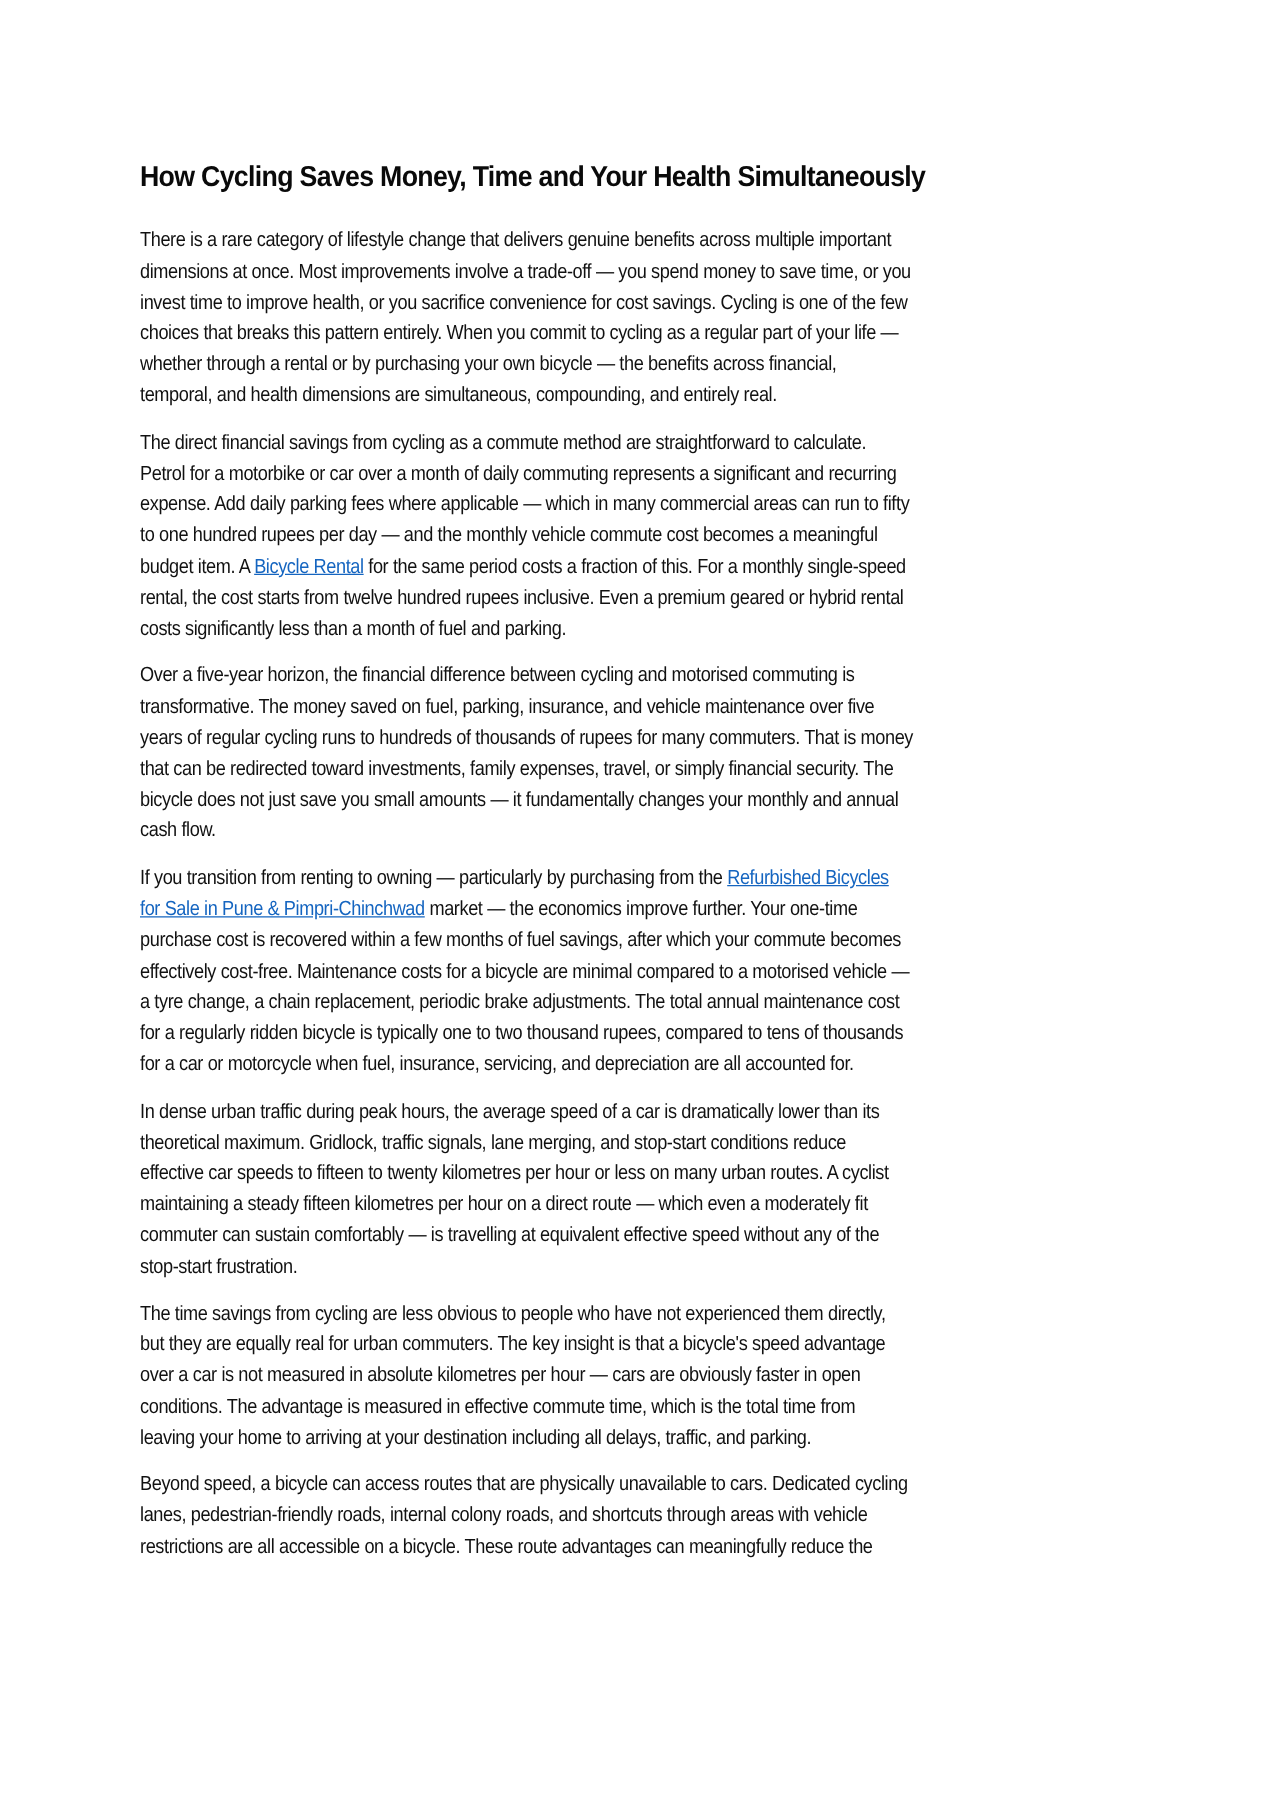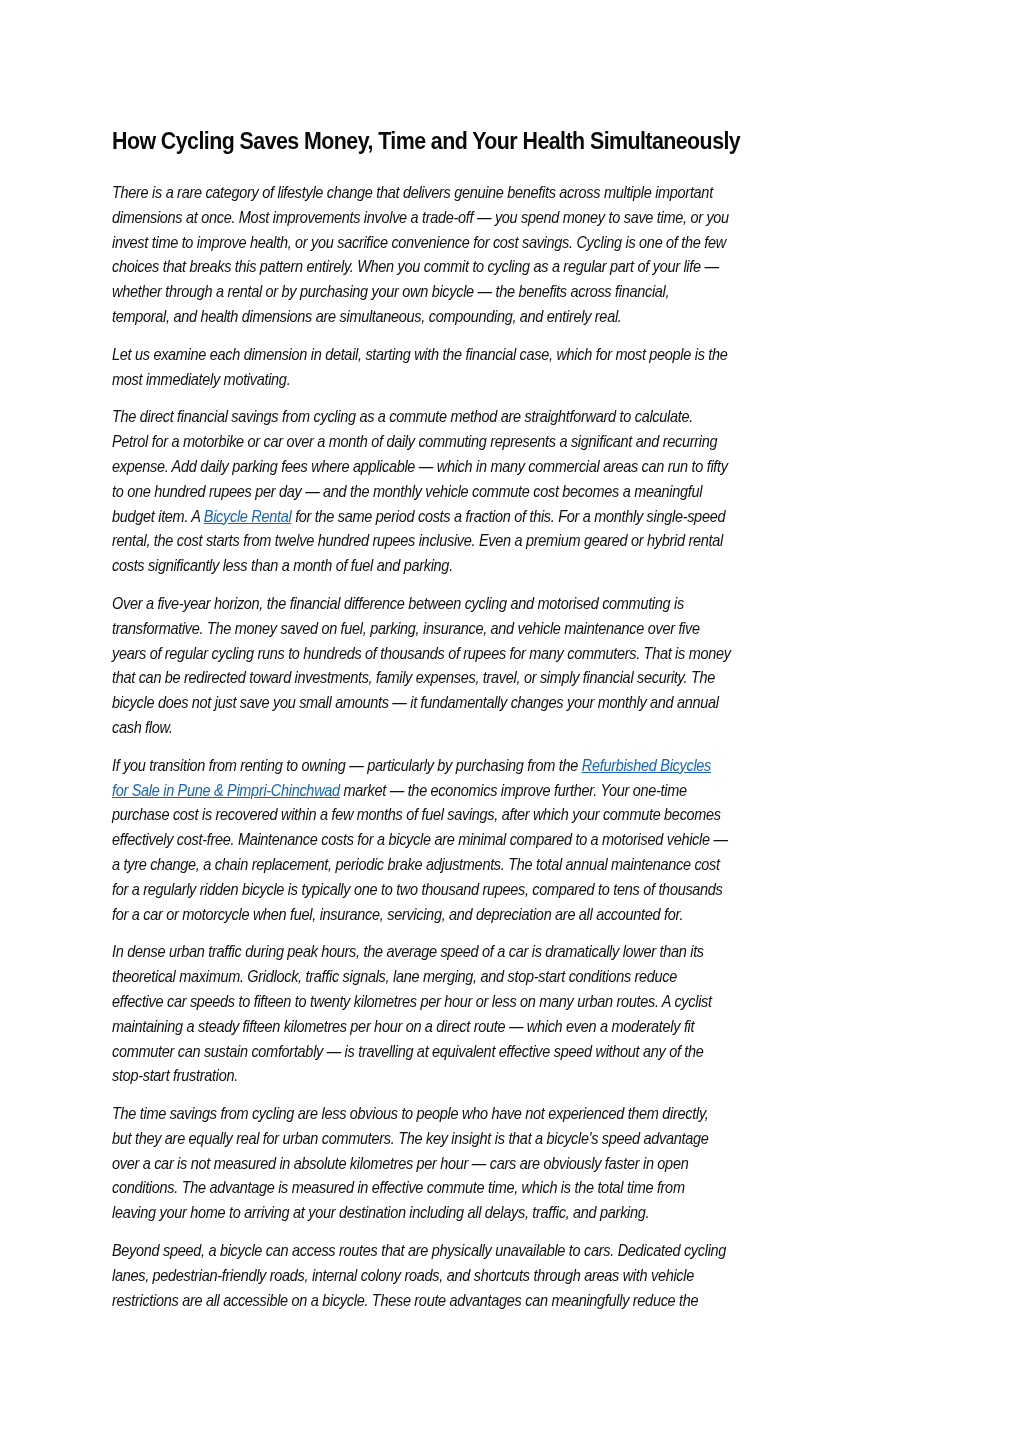--- a/index.html
+++ b/index.html
@@ -4,21 +4,21 @@
 <style>
   html, body { margin: 0; padding: 0; background: #ffffff; }
   body { width: 1024px; height: 1448px; position: relative; overflow: hidden; }
   .page { position: absolute; left: 112px; top: 124px; width: 790px; color: #111111; }
   .title {
     font-family: "Liberation Sans", sans-serif;
     font-weight: bold; font-size: 23px; letter-spacing: -0.6px;
     margin: 0 0 22px 0; line-height: 34px; color: #0a0a0a;
     transform: scaleX(0.93); transform-origin: left center; white-space: nowrap;
   }
-  .para { margin: 0 0 13px 0; font-style: italic; }
+  .para { margin: 0 0 13px 0; }
   .line {
     display: block; white-space: nowrap;
     font-family: "Liberation Sans", sans-serif;
     font-size: 16.4px; line-height: 24.8px; letter-spacing: -0.35px;
     transform: scaleX(0.885); transform-origin: left center;
   }
   a.doc-link { color: #1565c0; text-decoration: underline; }
 </style>
 </head>
 <body>
@@ -28,24 +28,20 @@
 
   <div class="para">
     <span class="line">There is a rare category of lifestyle change that delivers genuine benefits across multiple important</span>
     <span class="line">dimensions at once. Most improvements involve a trade-off — you spend money to save time, or you</span>
     <span class="line">invest time to improve health, or you sacrifice convenience for cost savings. Cycling is one of the few</span>
     <span class="line">choices that breaks this pattern entirely. When you commit to cycling as a regular part of your life —</span>
     <span class="line">whether through a rental or by purchasing your own bicycle — the benefits across financial,</span>
     <span class="line">temporal, and health dimensions are simultaneous, compounding, and entirely real.</span>
   </div>
 
-  <div class="para">
-    <span class="line">Let us examine each dimension in detail, starting with the financial case, which for most people is the</span>
-    <span class="line">most immediately motivating.</span>
-  </div>
 
   <div class="para">
     <span class="line">The direct financial savings from cycling as a commute method are straightforward to calculate.</span>
     <span class="line">Petrol for a motorbike or car over a month of daily commuting represents a significant and recurring</span>
     <span class="line">expense. Add daily parking fees where applicable — which in many commercial areas can run to fifty</span>
     <span class="line">to one hundred rupees per day — and the monthly vehicle commute cost becomes a meaningful</span>
     <span class="line"><span>budget item. A </span><a class="doc-link" href="#">Bicycle Rental</a><span> for the same period costs a fraction of this. For a monthly single-speed</span></span>
     <span class="line">rental, the cost starts from twelve hundred rupees inclusive. Even a premium geared or hybrid rental</span>
     <span class="line">costs significantly less than a month of fuel and parking.</span>
   </div>

